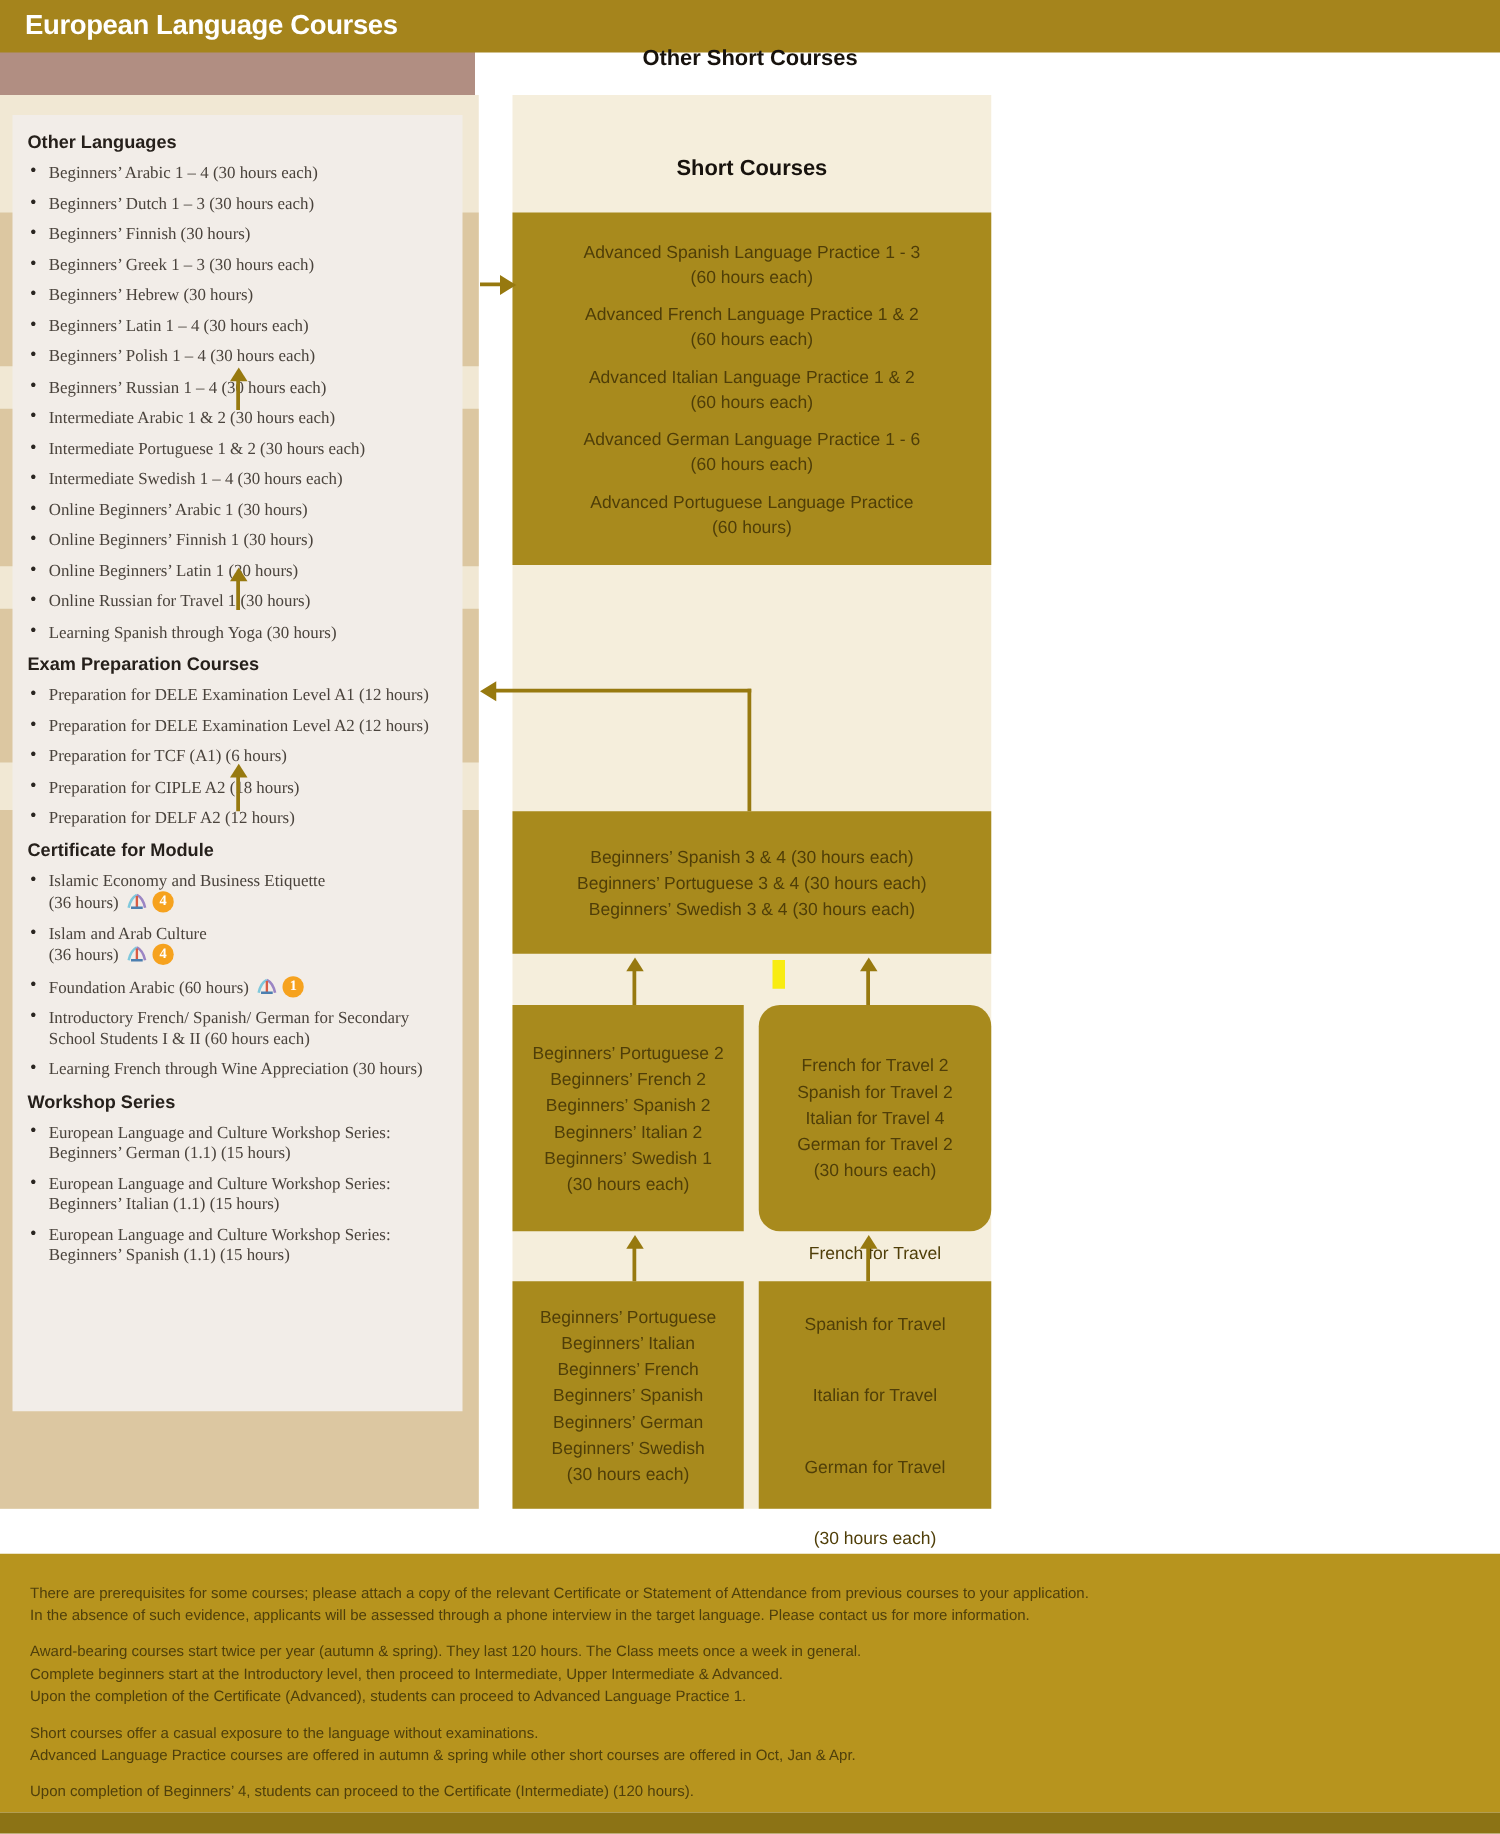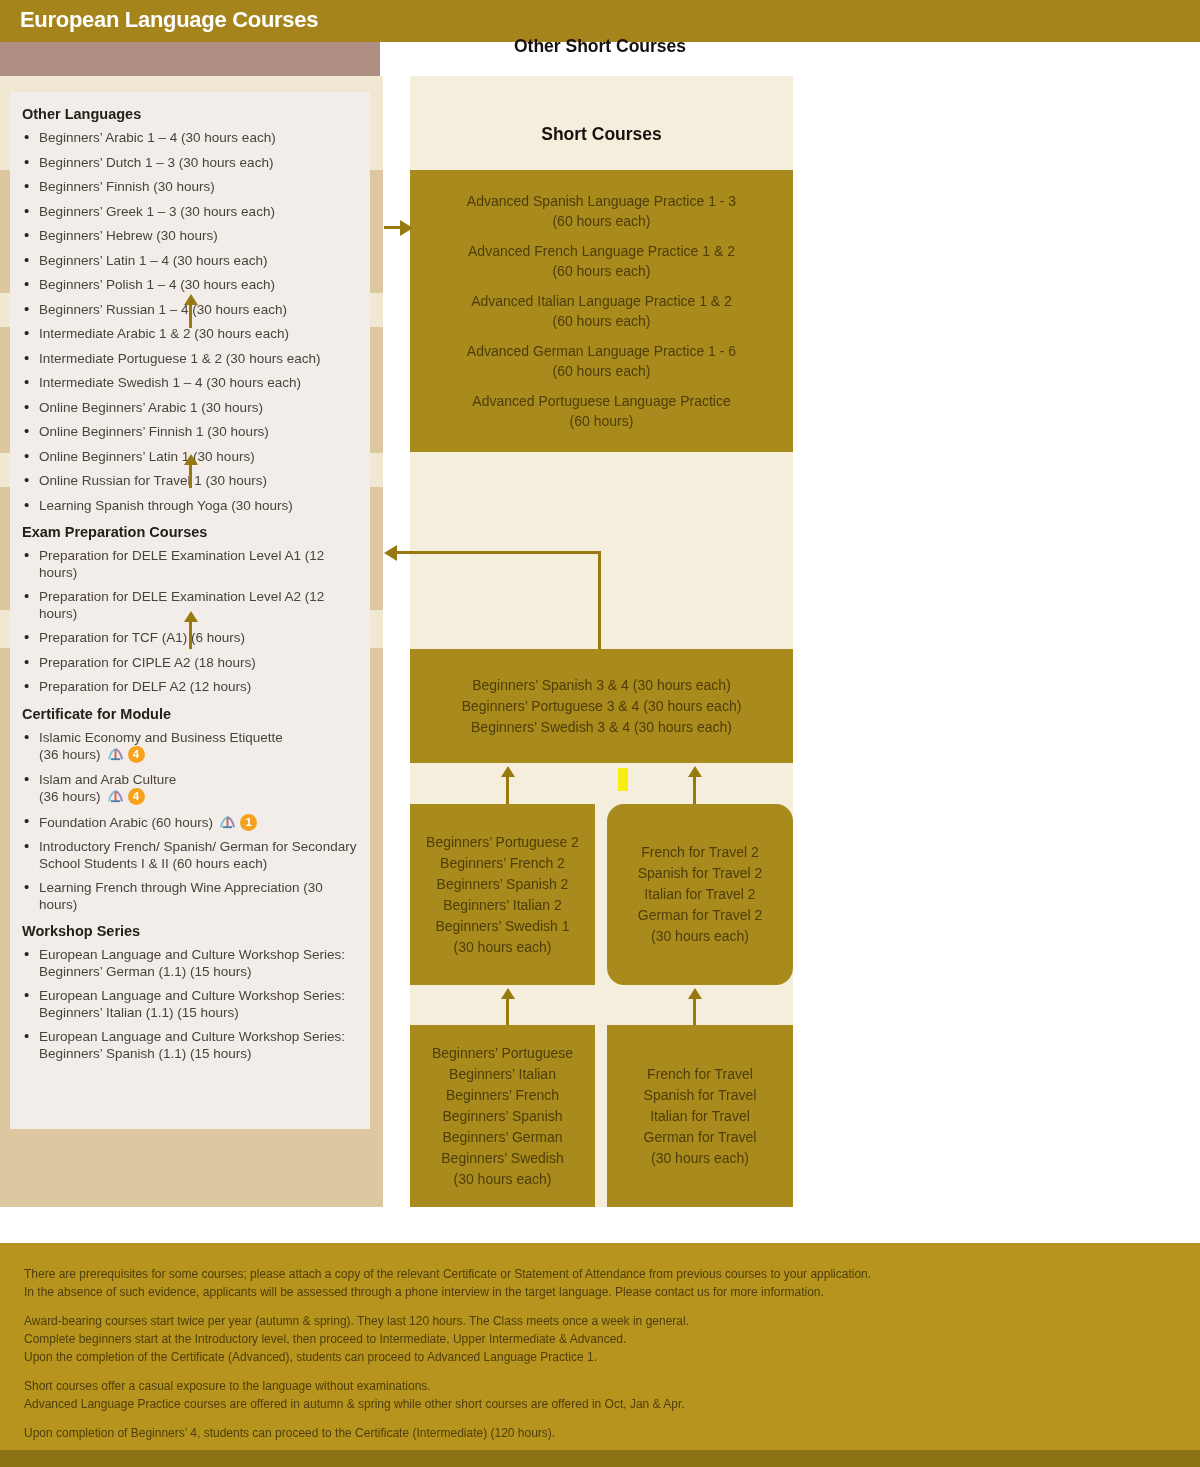--- a/index.html
+++ b/index.html
@@ -24,21 +24,21 @@
 
   .gold-box { position:absolute; background:#A88A1D; display:flex; flex-direction:column; align-items:center; justify-content:center; }
   .gold-box .gl { font-size:14px; color:#4F3E08; line-height:21px; text-align:center; }
   .adv-entry { margin:5px 0; }
   .adv-entry div { font-size:14px; color:#4F3E08; line-height:20px; text-align:center; }
 
   .panel { position:absolute; left:10px; top:92px; width:360px; height:1037px; background:#F2EDE8; padding:14px 12px 10px 12px; overflow:hidden; }
   .panel h3 { font-size:14.5px; font-weight:bold; color:#26201B; margin:10px 0 8px 0; }
   .panel h3.first { margin-top:0; }
   .panel ul { list-style:none; }
-  .panel li { position:relative; padding-left:17px; font-size:13.5px; color:#4A433C; line-height:16.5px; margin-bottom:8px; }
+  .panel li { position:relative; padding-left:17px; font-size:13.5px; color:#4A433C; line-height:16.5px; margin-bottom:8px;font-family:Liberation Serif, serif; }
   .panel li::before { content:"\2022"; position:absolute; left:2px; top:-1px; font-size:15px; color:#2A2520; }
 
   .badge { display:inline-flex; width:17px; height:17px; border-radius:50%; background:#F6A21E; color:#ffffff;
            font-size:11.5px; font-weight:bold; align-items:center; justify-content:center; flex:0 0 auto; }
   .credit-inline { display:inline-flex; align-items:center; gap:3px; margin-left:5px; vertical-align:-3px; }
 
   .stem { position:absolute; background:#97790F; }
   .head-up { position:absolute; width:0; height:0; border-left:7px solid transparent; border-right:7px solid transparent;
              border-bottom:11px solid #97790F; }
   .head-right { position:absolute; width:0; height:0; border-top:8px solid transparent; border-bottom:8px solid transparent;
@@ -173,36 +173,36 @@
         <div class="gl">Beginners’ French 2</div>
         <div class="gl">Beginners’ Spanish 2</div>
         <div class="gl">Beginners’ Italian 2</div>
         <div class="gl">Beginners’ Swedish 1</div>
         <div class="gl">(30 hours each)</div>
       </div>
     <div class="gold-box" style="left:197px; top:728px; width:186px; height:181px;border-radius:17px;">
 
     <div class="gl">French for Travel 2</div>
         <div class="gl">Spanish for Travel 2</div>
-        <div class="gl">Italian for Travel 2</div>
+        <div class="gl">Italian for Travel 4</div>
         <div class="gl">German for Travel 2</div>
         <div class="gl">(30 hours each)</div>
       </div>
 
     <div class="gold-box" style="left:0; top:949px; width:185px; height:182px;">
 
     <div class="gl">Beginners’ Portuguese</div>
         <div class="gl">Beginners’ Italian</div>
         <div class="gl">Beginners’ French</div>
         <div class="gl">Beginners’ Spanish</div>
         <div class="gl">Beginners’ German</div>
         <div class="gl">Beginners’ Swedish</div>
         <div class="gl">(30 hours each)</div>
       </div>
-    <div class="gold-box" style="left:197px; top:949px; width:186px; height:182px;">
+    <div class="gold-box" style="left:197px; top:949px; width:186px; height:182px;gap:36px;">
 
     <div class="gl">French for Travel</div>
         <div class="gl">Spanish for Travel</div>
         <div class="gl">Italian for Travel</div>
         <div class="gl">German for Travel</div>
         <div class="gl">(30 hours each)</div>
       </div>
   </div>
 
   <div class="col3">

